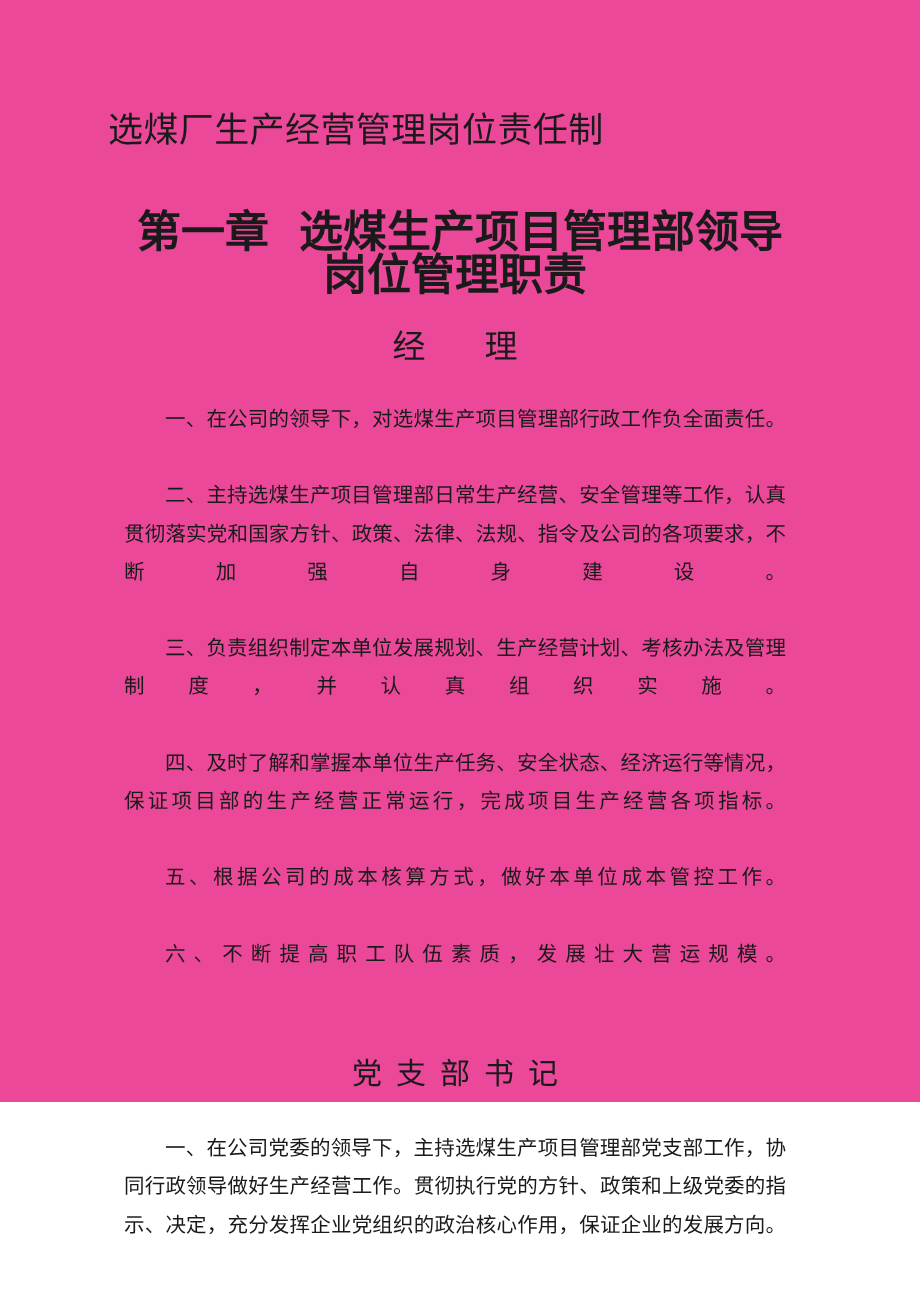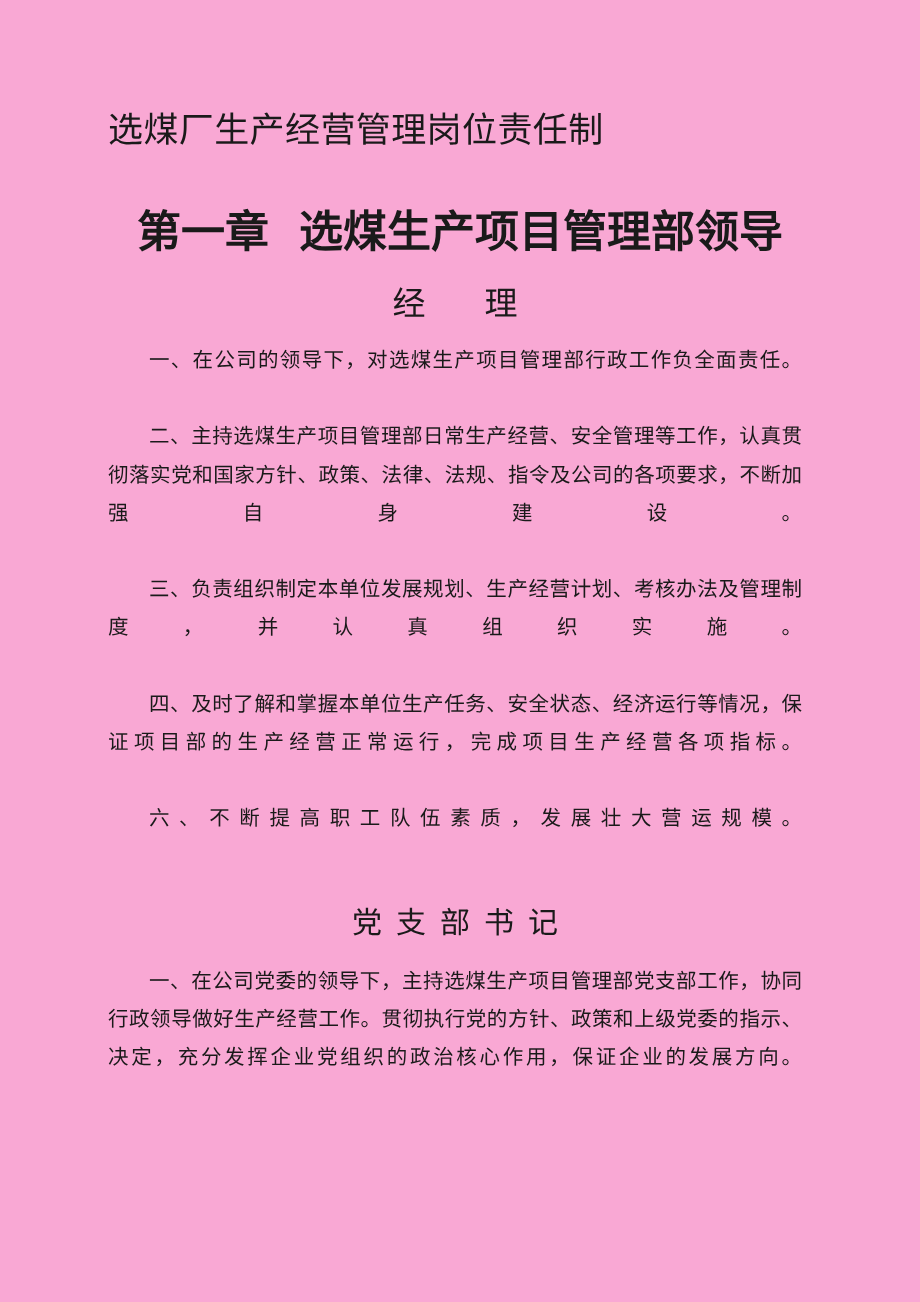--- a/index.html
+++ b/index.html
@@ -14,22 +14,22 @@
     height: 1302px;
     overflow: hidden;
     font-family: "DejaVu Serif", "Liberation Serif", serif;
     color: #1a1a1a;
     -webkit-font-smoothing: antialiased;
   }
 
   .page {
     position: relative;
     width: 920px;
-    height: 1302px;
-    background: #f9a8d4;
+    height: 1102px;
+    background: #ec4899;
     box-sizing: border-box;
     padding: 16px;
   }
 
   
   .content {
     position: absolute;
     left: 108px;
     top: 0;
     width: 694px;
@@ -89,21 +89,21 @@
   }
   .role-heading.second {
     padding-top: 30px;
     font-size: 30px;
     letter-spacing: 14px;
     text-indent: 14px;
   }
 
   
   .body-block {
-    margin: 0;
+    margin: 16px;
     padding-top: 20px;
   }
   .body-block.tight {
     padding-top: 22px;
   }
 
   p.para {
     margin: 0;
     font-family: "DejaVu Serif", "Liberation Serif", serif;
     font-size: 20.5px;
@@ -125,29 +125,31 @@
 </head>
 <body>
 
 <div class="page">
   <div class="content">
 
     <h1 class="doc-title">选煤厂生产经营管理岗位责任制</h1>
 
     <h2 class="chapter-heading">
       <span class="line1"><span>第一章</span><span class="gap"></span><span>选煤生产项目管理部领导</span></span>
+      <span class="line2">岗位管理职责</span>
     </h2>
 
     <h3 class="role-heading first">经　理</h3>
 
     <div class="body-block">
       <p class="para">一、在公司的领导下，对选煤生产项目管理部行政工作负全面责任。</p>
       <p class="para">二、主持选煤生产项目管理部日常生产经营、安全管理等工作，认真贯彻落实党和国家方针、政策、法律、法规、指令及公司的各项要求，不断加强自身建设。</p>
       <p class="para">三、负责组织制定本单位发展规划、生产经营计划、考核办法及管理制度，并认真组织实施。</p>
       <p class="para">四、及时了解和掌握本单位生产任务、安全状态、经济运行等情况，保证项目部的生产经营正常运行，完成项目生产经营各项指标。</p>
+      <p class="para">五、根据公司的成本核算方式，做好本单位成本管控工作。</p>
       <p class="para">六、不断提高职工队伍素质，发展壮大营运规模。</p>
     </div>
 
     <h3 class="role-heading second">党支部书记</h3>
 
     <div class="body-block tight">
       <p class="para">一、在公司党委的领导下，主持选煤生产项目管理部党支部工作，协同行政领导做好生产经营工作。贯彻执行党的方针、政策和上级党委的指示、决定，充分发挥企业党组织的政治核心作用，保证企业的发展方向。</p>
 
     </div>
 

